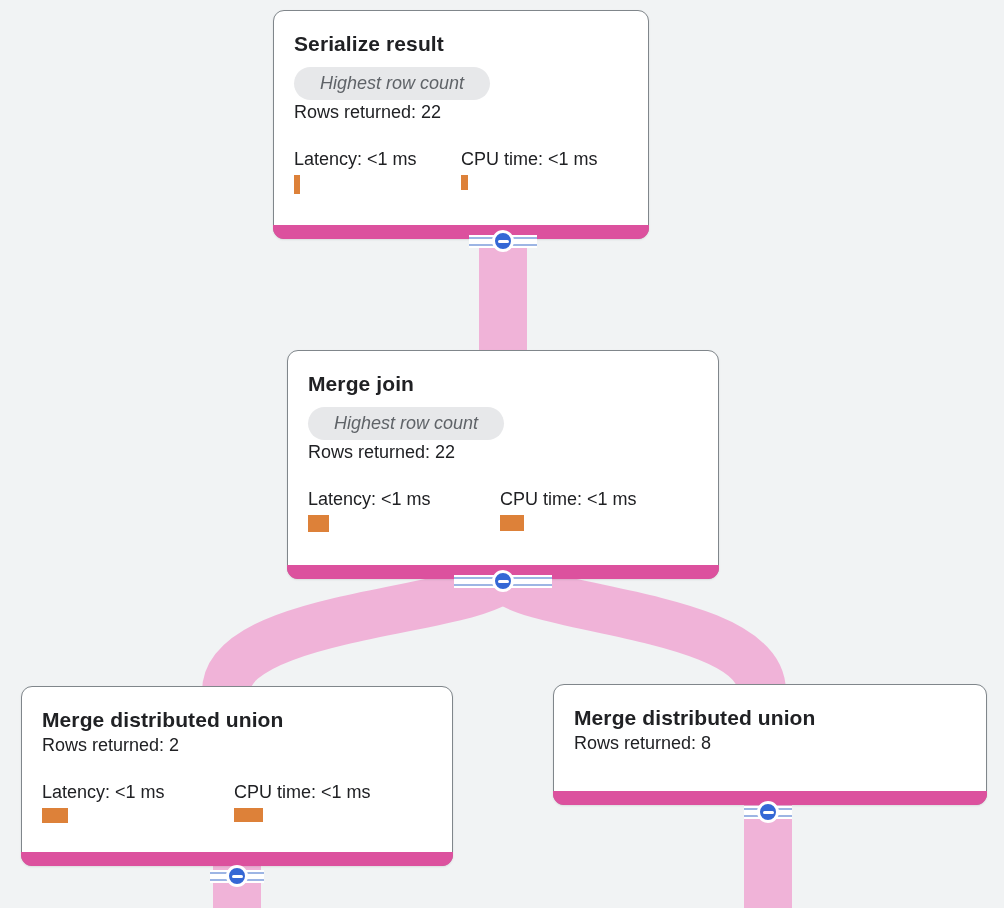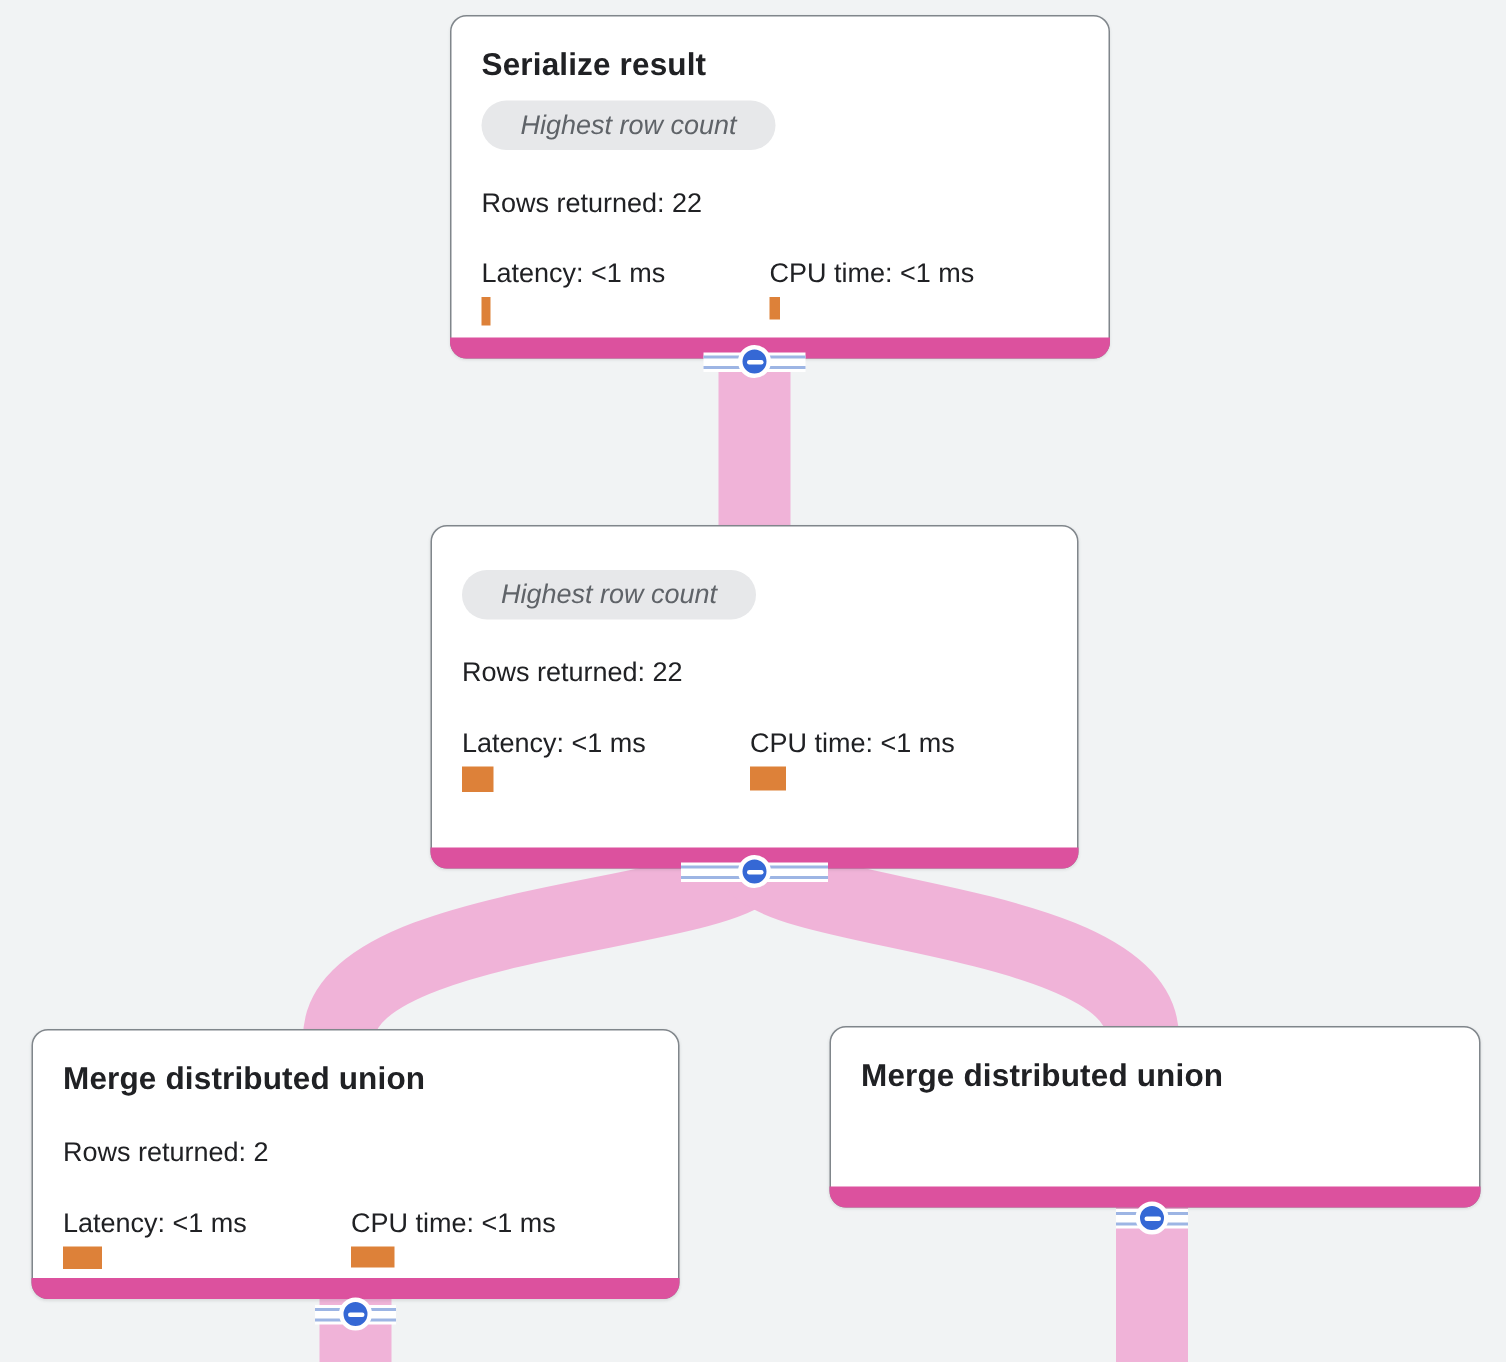--- a/index.html
+++ b/index.html
@@ -28,31 +28,31 @@
   .edge{fill:none;stroke:var(--edge-pink);stroke-width:48;}
   
   .node{
     position:absolute;
     background:var(--card-bg);
     border:1px solid var(--card-border);
     border-radius:11px;
     padding:19px 20px 0 20px;
     box-shadow:0 1px 2px rgba(60,64,67,.12);
   }
-  .node-1{left:300px;top:10px;width:440px;height:229px;}
+  .node-1{left:273px;top:10px;width:376px;height:229px;}
   .node-2{left:287px;top:350px;width:432px;height:229px;}
   .node-3{left:21px;top:686px;width:432px;height:180px;}
   .node-4{left:553px;top:684px;width:434px;height:121px;}
   .node-title{font-size:21px;line-height:27px;font-weight:600;letter-spacing:.1px;}
   .badge{
     display:inline-block;margin-top:10px;padding:5px 26px 6px;
     background:var(--badge-bg);border-radius:17px;
     font-size:18px;line-height:22px;font-weight:500;color:var(--badge-text);font-style:italic;
   }
-  .rows{margin-top:24px;font-size:18px;line-height:23px;}
+  .rows{margin-top:1px;font-size:18px;line-height:23px;}
   .metrics{display:flex;margin-top:24px;}
   .metric{width:192px;}
   .metric-label{font-size:18px;line-height:22px;}
   .bar-slot{margin-top:5px;height:22px;display:flex;align-items:flex-start;}
   .metric-bar{background:var(--metric-bar-orange);display:block;}
   .accent-bar{
     position:absolute;left:-1px;right:-1px;bottom:-1px;height:14px;
     background:var(--accent-bar);border-radius:0 0 11px 11px;
   }
   
@@ -107,20 +107,21 @@
       <div class="metric-label">CPU time: &lt;1 ms</div>
       <div class="bar-slot">
           <span class="metric-bar" style="width: 7px; height: 15px;"></span>
         </div>
     </div>
   </div>
   <div class="accent-bar"></div>
 </div>
 
 <div class="node node-2">
+  <div class="node-title">Merge join</div>
   <div class="badge">Highest row count</div>
   <div class="rows">Rows returned: 22</div>
   <div class="metrics">
     <div class="metric">
       <div class="metric-label">Latency: &lt;1 ms</div>
       <div class="bar-slot">
           <span class="metric-bar" style="width: 21px; height: 17px;"></span>
         </div>
     </div>
     <div class="metric">
@@ -148,20 +149,21 @@
       <div class="bar-slot">
           <span class="metric-bar" style="width: 29px; height: 14px;"></span>
         </div>
     </div>
   </div>
   <div class="accent-bar"></div>
 </div>
 
 <div class="node node-4">
   <div class="node-title">Merge distributed union</div>
+  <div class="rows">Rows returned: 8</div>
   <div class="accent-bar"></div>
 </div>
 
 <div class="connector c1">
   <div class="stripe-band"></div>
   <button class="collapse-btn">
     <span class="minus"></span>
   </button>
 </div>
 <div class="connector c2">

